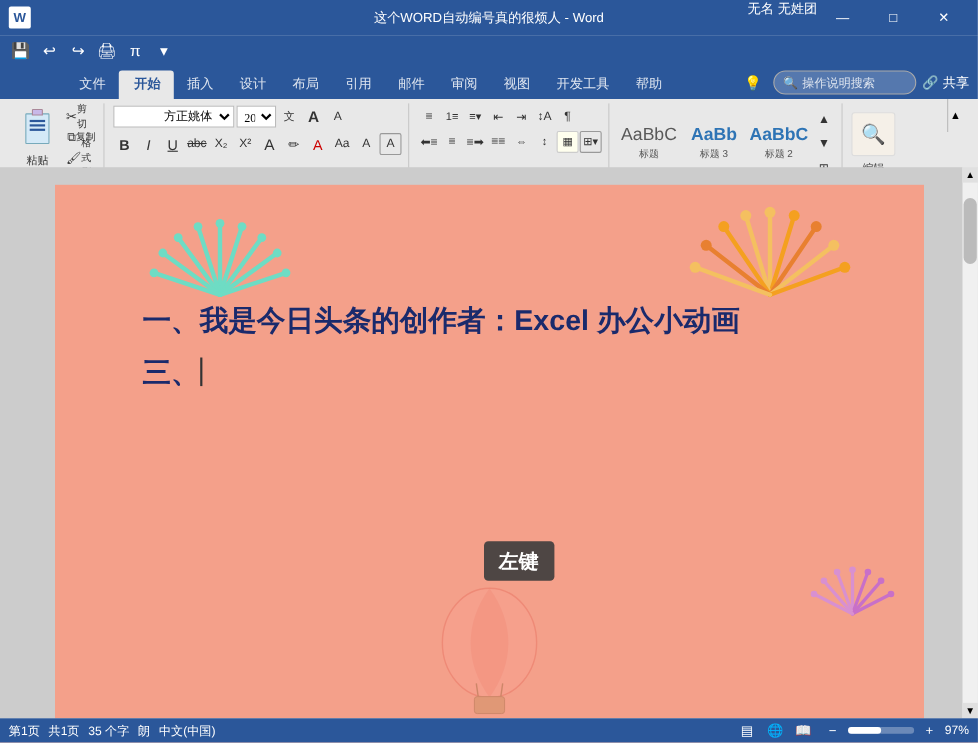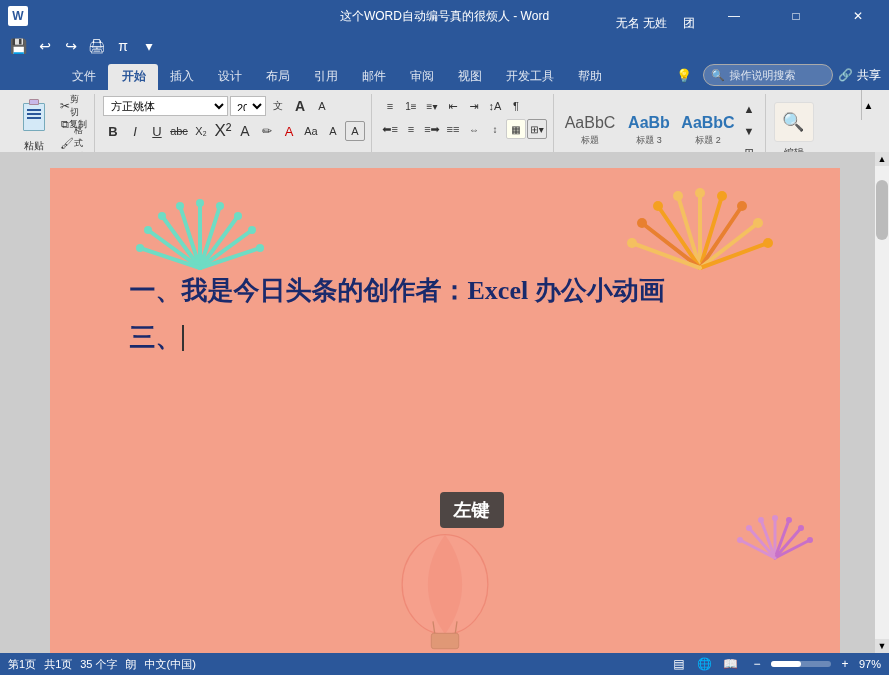--- a/index.html
+++ b/index.html
@@ -125,36 +125,38 @@
     }
 
     
     .font-row {
       display: flex;
       align-items: center;
       gap: 2px;
       margin-bottom: 2px;
     }
     .font-select {
-      width: 125px;
+      width: 110px;
       height: 20px;
       font-size: 11px;
       border: 1px solid #bbb;
       background: white;
       padding: 0 3px;
       cursor: pointer;
+      text-align: right;
     }
     .size-select {
       width: 36px;
       height: 20px;
       font-size: 11px;
       border: 1px solid #bbb;
       background: white;
       padding: 4px 2px;
       cursor: pointer;
+      font-family: Liberation Serif, serif;
     }
     .icon-btn {
       width: 20px;
       height: 20px;
       display: flex;
       align-items: center;
       justify-content: center;
       font-size: 11px;
       cursor: pointer;
       border-radius: 2px;
@@ -273,21 +275,21 @@
     }
 
     
     .page-text {
       position: absolute;
       top: 100px;
       left: 80px;
       right: 80px;
       font-size: 26px;
       color: #1a2a6c;
-      font-family: Liberation Serif, serif;
+      font-family: Liberation Sans, sans-serif;
       font-weight: bold;
       line-height: 1.8;
     }
 
     
     .tooltip-box {
       position: absolute;
       bottom: 130px;
       left: 390px;
       background: rgba(60,60,60,0.9);
@@ -386,21 +388,21 @@
     }
   </style>
 </head>
 <body>
 
 <div id="title-bar" style="position:relative;">
   <div style="display:flex;align-items:center;gap:6px;">
     <div style="width:20px;height:20px;background:#fff;border-radius:2px;display:flex;align-items:center;justify-content:center;font-size:12px;color:#2b579a;font-weight:bold;">W</div>
   </div>
   <div class="title-center">这个WORD自动编号真的很烦人 - Word</div>
-  <div style="display:flex;align-items:flex-end;gap:16px;margin-left:auto;">
+  <div style="display:flex;align-items:flex-start;gap:0;margin-left:auto;">
     <div style="font-size:12px;color:white;">无名 无姓</div>
     <div style="font-size:12px;">团</div>
     <div class="win-btn">—</div>
     <div class="win-btn">□</div>
     <div class="win-btn close">✕</div>
   </div>
 </div>
 
 <div id="quick-access">
   <div class="qa-btn">💾</div>
@@ -471,21 +473,21 @@
         <div class="icon-btn" style="font-size:10px;">文</div>
         <div class="icon-btn" style="font-size:14px;font-weight:bold;">A</div>
         <div class="icon-btn" style="font-size:11px;">A</div>
       </div>
       <div class="font-row">
         <div class="icon-btn" style="font-weight:bold;font-size:13px;">B</div>
         <div class="icon-btn" style="font-style:italic;font-size:13px;">I</div>
         <div class="icon-btn" style="text-decoration:underline;font-size:13px;">U</div>
         <div class="icon-btn" style="text-decoration:line-through;font-size:11px;">abc</div>
         <div class="icon-btn" style="font-size:11px;">X₂</div>
-        <div class="icon-btn" style="font-size:17px;">X²</div>
+        <div class="icon-btn" style="font-size:11px;">X²</div>
         <div class="icon-btn" style="font-size:14px;">A</div>
         <div class="icon-btn" style="font-size:12px;">✏</div>
         <div class="icon-btn" style="font-size:13px;color:#c00;">A</div>
         <div class="icon-btn" style="font-size:11px;">Aa</div>
         <div class="icon-btn" style="font-size:11px;">A</div>
         <div class="icon-btn" style="font-size:11px;border:1px solid #999;">A</div>
       </div>
     </div>
     <span class="ribbon-group-label">字体</span>
     <div style="position:absolute;bottom:2px;right:2px;font-size:9px;cursor:pointer;">↗</div>

